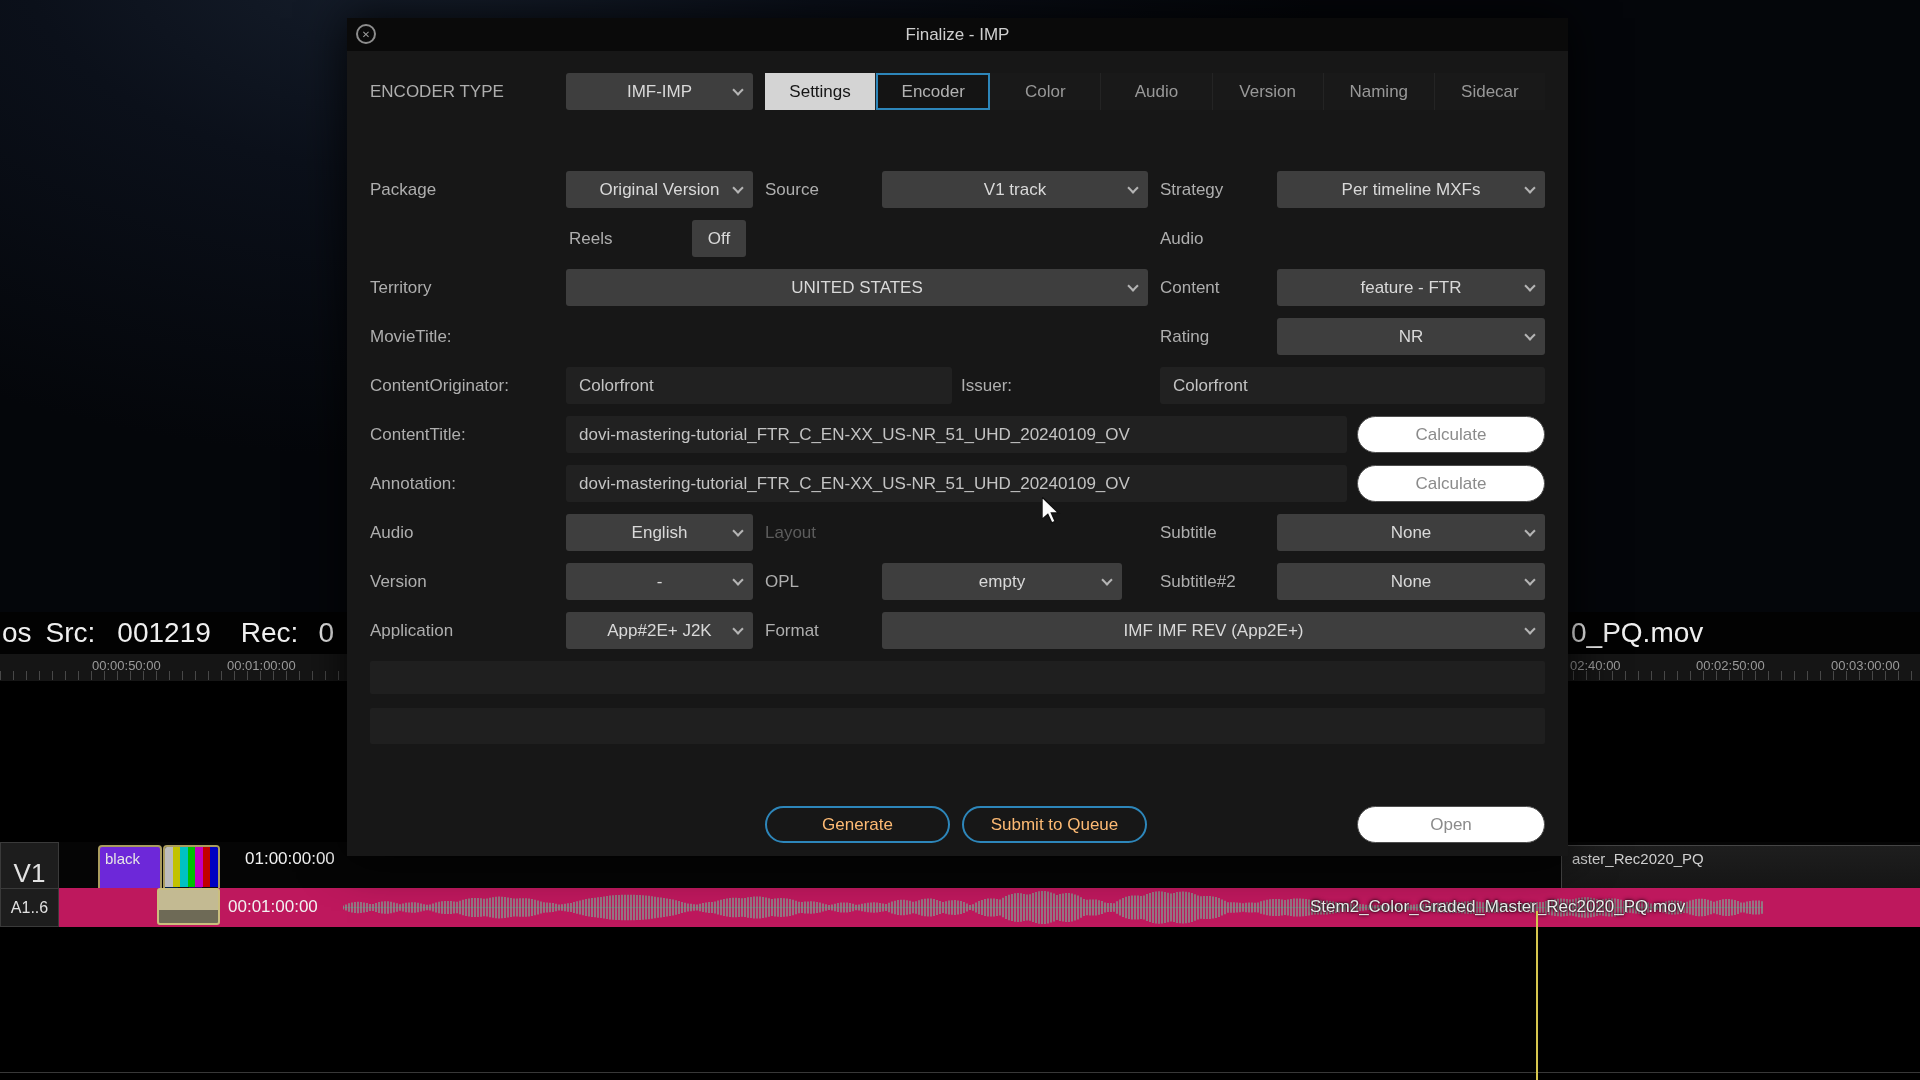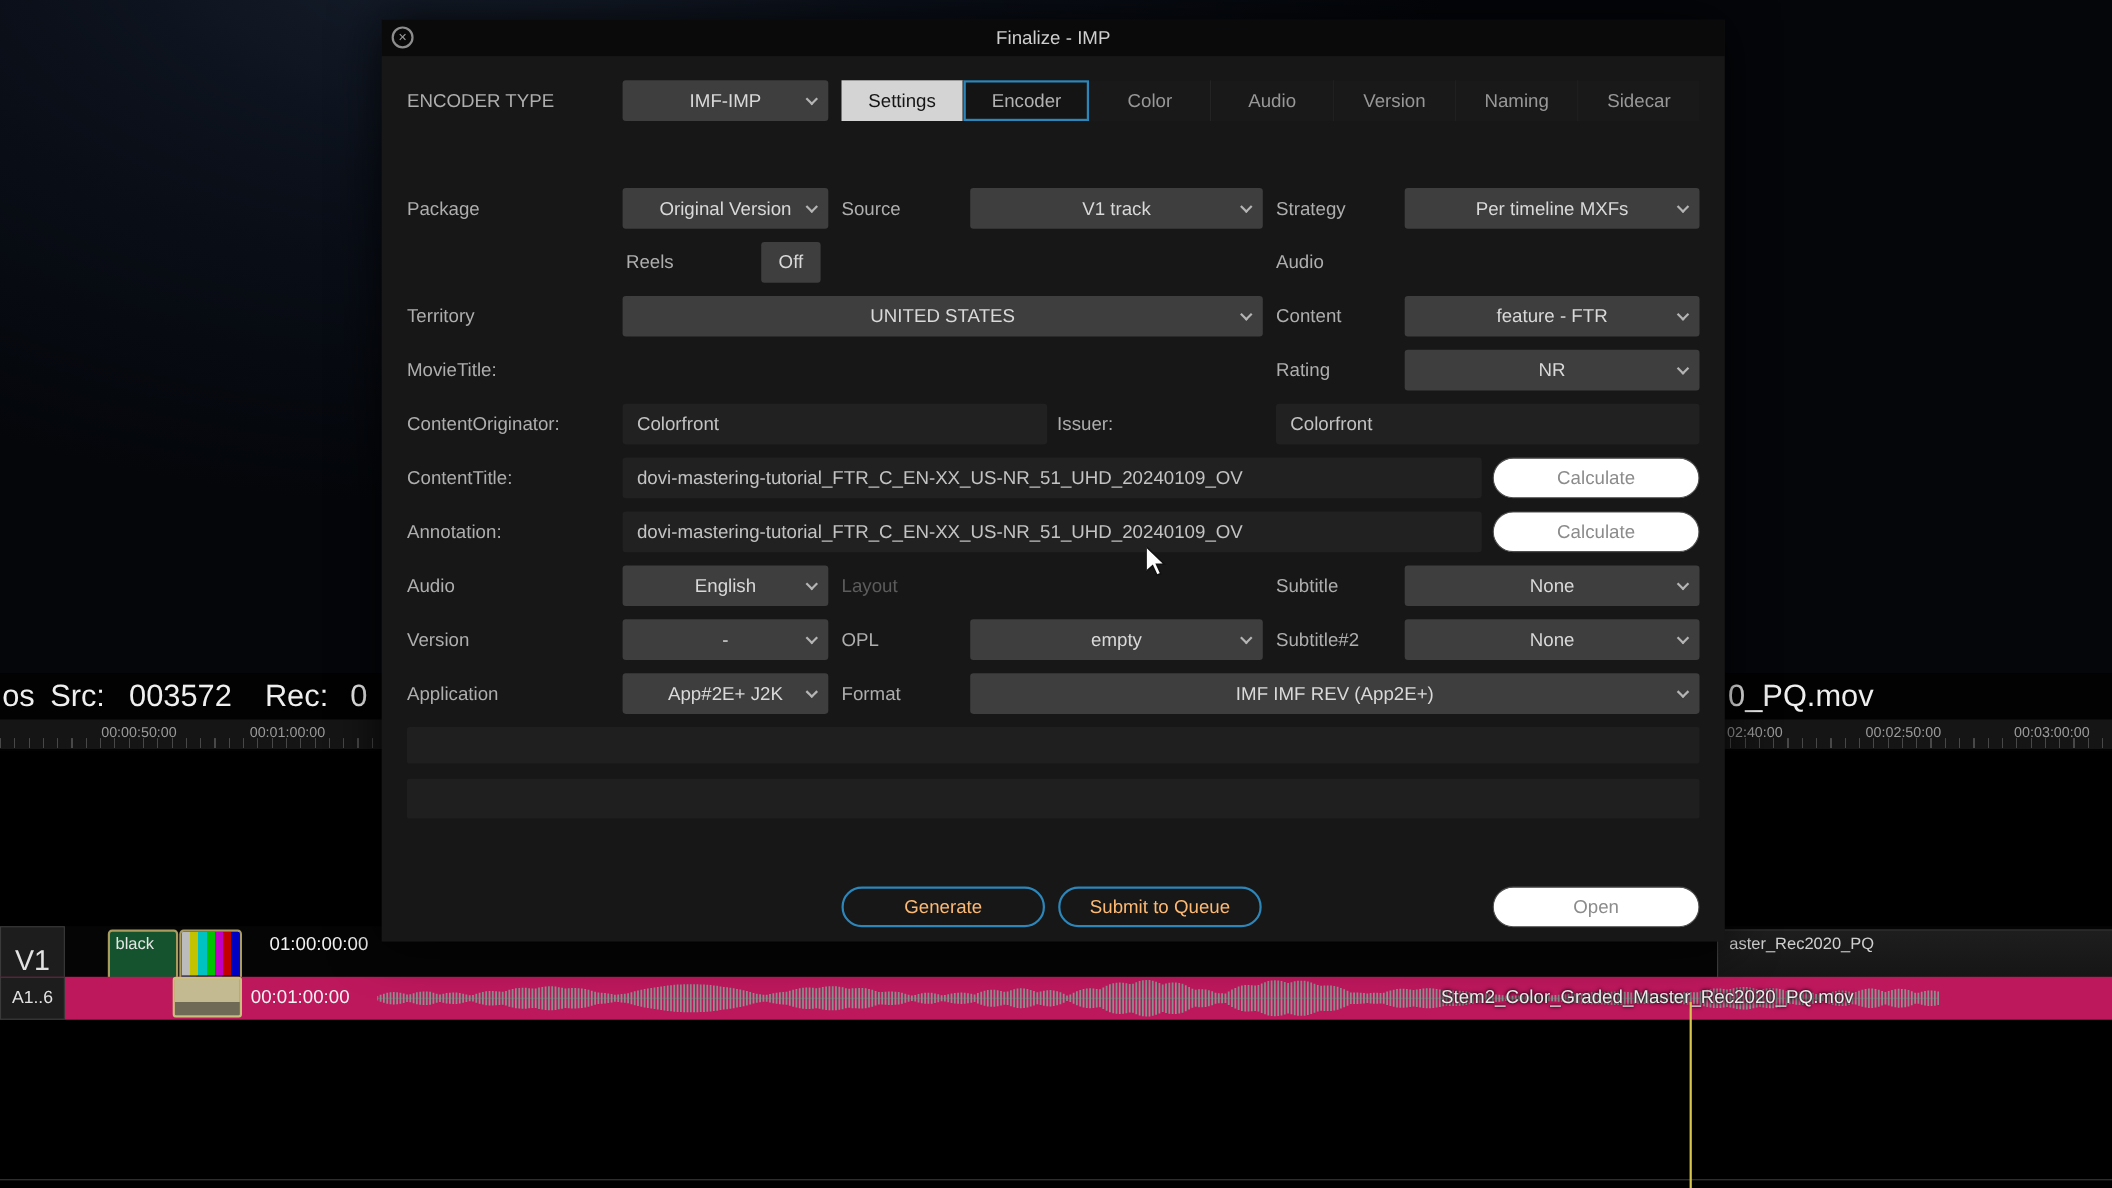--- a/index.html
+++ b/index.html
@@ -23,21 +23,21 @@
   .rlabel{position:absolute;top:4px;font-size:13px;color:#9a9a9a;white-space:nowrap}
 
   
   .track-video{position:absolute;left:0;top:842px;width:1920px;height:65px;background:#050505}
   .track-audio{position:absolute;left:0;top:888px;width:1920px;height:39px;background:#be185d}
   .track-label{position:absolute;left:0;top:0;width:59px;background:#1d1d1d;border:1px solid #3a3a3a;color:#e2e2e2;
     display:flex;align-items:center;justify-content:center}
   .track-video .track-label{height:62px;font-size:26px}
   .track-audio .track-label{height:39px;font-size:16px}
   .clip{position:absolute;border-radius:4px}
-  .clip-black{left:98px;top:3px;width:64px;height:60px;background:#14532d;border:2px solid #a99c5e;color:#e6e6e6;font-size:15px;padding:3px 5px}
+  .clip-black{left:98px;top:3px;width:64px;height:60px;background:#6d28d9;border:2px solid #a99c5e;color:#e6e6e6;font-size:15px;padding:3px 5px}
   .clip-bars{left:163px;top:3px;width:57px;height:60px;border:2px solid #a99c5e;overflow:hidden;background:#000}
   .bars-top{height:72%;background:linear-gradient(to right,#bcbcbc 0 14.2%,#c2c200 14.2% 28.6%,#00c2c2 28.6% 42.9%,#00c200 42.9% 57.1%,#c200c2 57.1% 71.4%,#c20000 71.4% 85.7%,#0000c2 85.7% 100%)}
   .bars-bottom{height:28%;background:linear-gradient(to right,#00214c 0 25%,#101010 25% 45%,#32006a 45% 70%,#0a0a0a 70% 100%)}
   .tc{position:absolute;color:#f2f2f2;font-size:17px;white-space:nowrap}
   .tc-in{left:245px;top:7px}
   .tc-dur{left:245px;top:43px}
   .clip-right{left:1561px;top:3px;width:370px;height:60px;background:linear-gradient(#1e1e1e,#121212);
     border:1px solid #454545;color:#d0d0d0;font-size:15px;padding:4px 10px;white-space:nowrap;overflow:hidden}
   .clip-audio{left:157px;top:0;width:63px;height:37px;border:2px solid #cabf7e;border-radius:3px;
     background:linear-gradient(#c3ba92 0 62%,#6e6a56 62% 100%)}
@@ -83,21 +83,21 @@
 <body>
 
 <div class="screen">
 
   <div class="bg-top"></div>
 
   <div class="src-bar">
     <div class="src-group">
       <span>os</span>
       <span style="margin-left:14px">Src:</span>
-      <span style="margin-left:22px">003572</span>
+      <span style="margin-left:22px">001219</span>
       <span style="margin-left:30px">Rec:</span>
       <span style="margin-left:20px">0</span>
     </div>
     <span class="right-filename">0_PQ.mov</span>
   </div>
 
   <div class="ruler">
     <div class="ticks"></div>
     <span class="rlabel" style="left:92px">00:00:50:00</span>
     <span class="rlabel" style="left:227px">00:01:00:00</span>
@@ -225,21 +225,21 @@
       <span>None</span>
         <span class="chev"></span>
     </div>
 
     <div class="lbl" style="left:23px;top:545px;width:190px">Version</div>
     <div class="dd" style="left:219px;top:545px;width:187px">
       <span>-</span>
         <span class="chev"></span>
     </div>
     <div class="lbl" style="left:418px;top:545px;width:112px">OPL</div>
-    <div class="dd" style="left:535px;top:545px;width:266px">
+    <div class="dd" style="left:535px;top:545px;width:240px">
       <span>empty</span>
         <span class="chev"></span>
     </div>
     <div class="lbl" style="left:813px;top:545px;width:112px">Subtitle#2</div>
     <div class="dd" style="left:930px;top:545px;width:268px">
       <span>None</span>
         <span class="chev"></span>
     </div>
 
     <div class="lbl" style="left:23px;top:594px;width:190px">Application</div>

